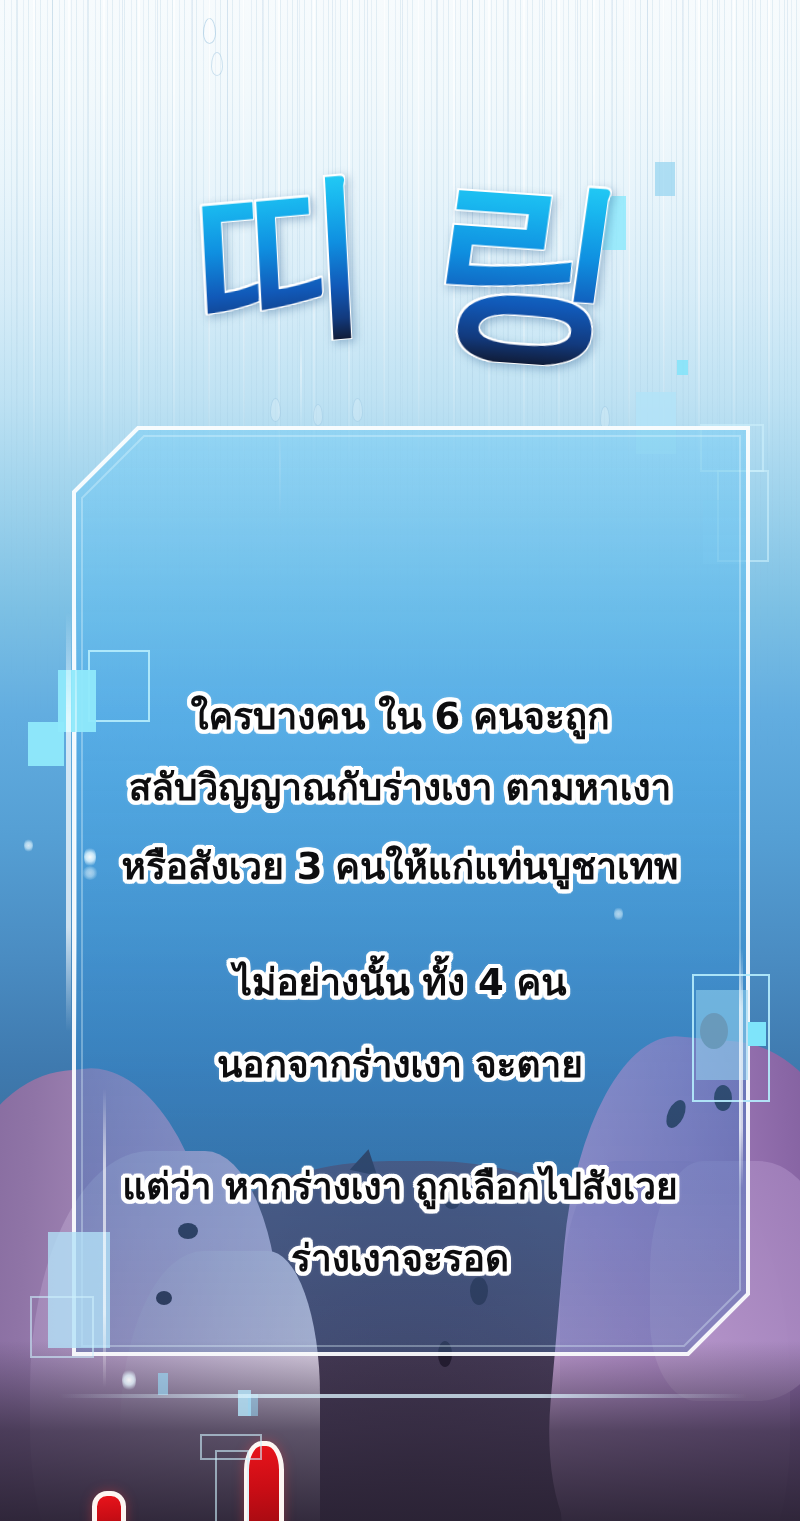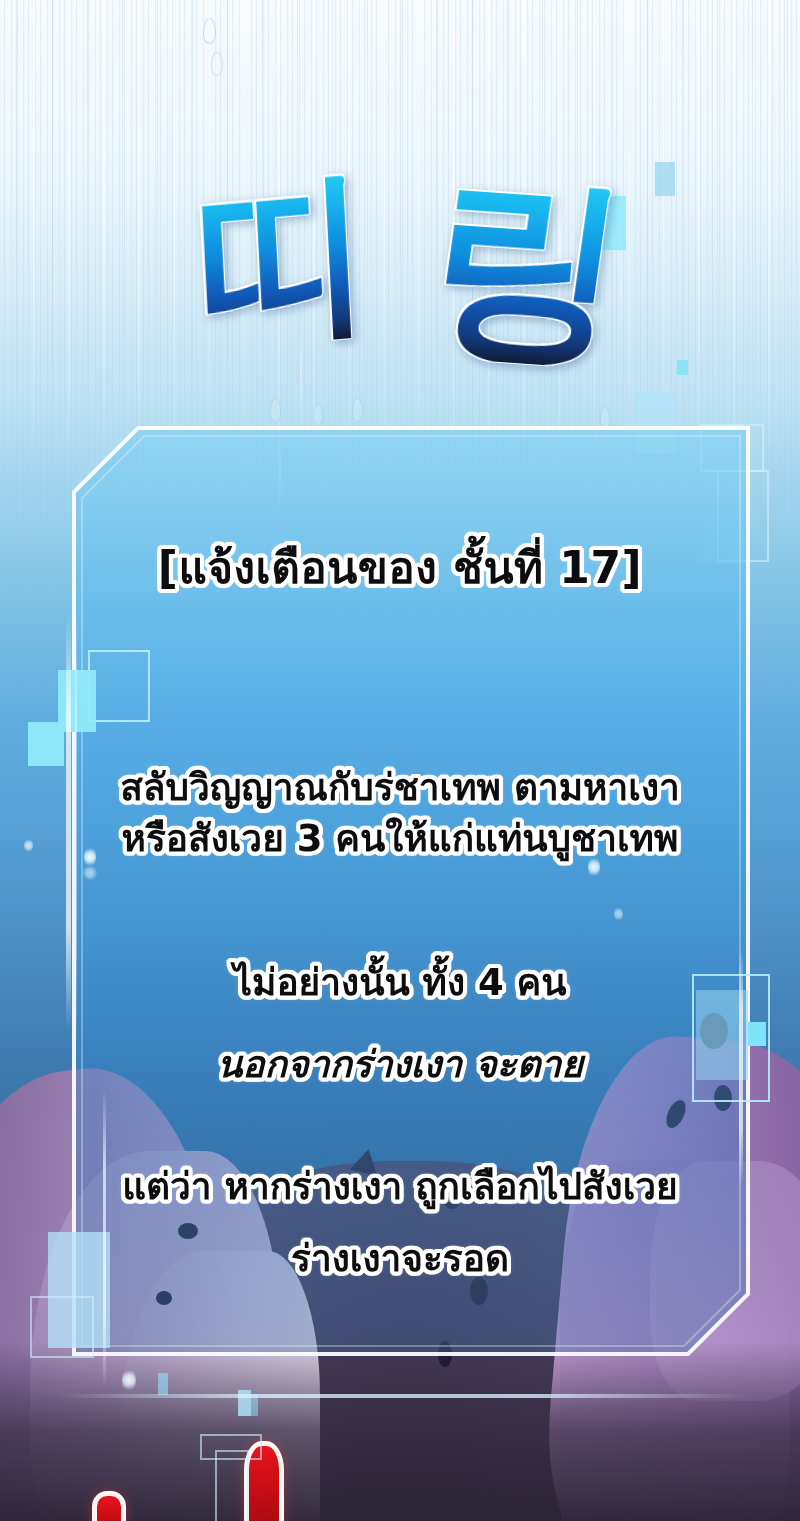--- a/index.html
+++ b/index.html
@@ -178,23 +178,23 @@
       -4px 0 0 #fff, 4px 0 0 #fff, 0 -4px 0 #fff, 0 4px 0 #fff,
       -2px -4px 0 #fff, 2px -4px 0 #fff, -2px 4px 0 #fff, 2px 4px 0 #fff,
       -4px -2px 0 #fff, 4px -2px 0 #fff, -4px 2px 0 #fff, 4px 2px 0 #fff,
       0 0 6px rgba(255,255,255,.9);
     white-space:nowrap;
   }
   #panel-title{ top:532px; font-size:44px; letter-spacing:0.5px; }
   .body-line{ font-size:37px; }
   #l1{ top:686px; }
   #l2{ top:757px; }
-  #l3{ top:808px; }
+  #l3{ top:836px; }
   #l4{ top:952px; }
-  #l5{ top:1034px;font-style:italic; }
+  #l5{ top:1034px; }
   #l6{ top:1156px; }
   #l7{ top:1228px; }
 
   
   .sq{ position:absolute; }
   .sq-fill-cyan{ background:#8fe9fb; }
   .sq-fill-cyan2{ background:#7ee4fa; }
   .sq-fill-lb{ background:rgba(178,226,247,0.92); }
   .sq-fill-lb2{ background:rgba(150,212,240,0.80); }
   .sq-outline{ border:2px solid rgba(180,235,252,0.92); }
@@ -314,23 +314,23 @@
   <div class="glow" style="left:84px; top:846px; width:12px; height:22px; opacity:.95;"></div>
   <div class="glow" style="left:82px; top:866px; width:16px; height:14px; opacity:.55;"></div>
   <div class="glow" style="left:24px; top:838px; width:9px; height:15px; opacity:.75;"></div>
   <div class="glow" style="left:588px; top:856px; width:12px; height:22px; opacity:.9;"></div>
   <div class="glow" style="left:614px; top:906px; width:9px; height:16px; opacity:.6;"></div>
   <div class="glow" style="left:122px; top:1368px; width:14px; height:24px; opacity:.9;"></div>
   <div class="glow" style="left:248px; top:1178px; width:8px; height:14px; opacity:.5;"></div>
 
   <div class="hline" style="left:58px; top:1394px; width:690px; height:4px; opacity:.9;"></div>
 
-  <div class="thai" id="panel-title">[แจ้งเตือนของ ชั้นที่ 17]</div>
-
-  <div class="thai body-line" id="l2">สลับวิญญาณกับร่ชาเทพ ตามหาเงา</div>
+
+  <div class="thai body-line" id="l1">ใครบางคน ใน 6 คนจะถูก</div>
+  <div class="thai body-line" id="l2">สลับวิญญาณกับร่างเงา ตามหาเงา</div>
   <div class="thai body-line" id="l3">หรือสังเวย 3 คนให้แก่แท่นบูชาเทพ</div>
 
   <div class="thai body-line" id="l4">ไม่อย่างนั้น ทั้ง 4 คน</div>
   <div class="thai body-line" id="l5">นอกจากร่างเงา จะตาย</div>
 
   <div class="thai body-line" id="l7">ร่างเงาจะรอด</div>
   <div class="thai body-line" id="l6">แต่ว่า หากร่างเงา ถูกเลือกไปสังเวย</div>
 
 </div>
 

